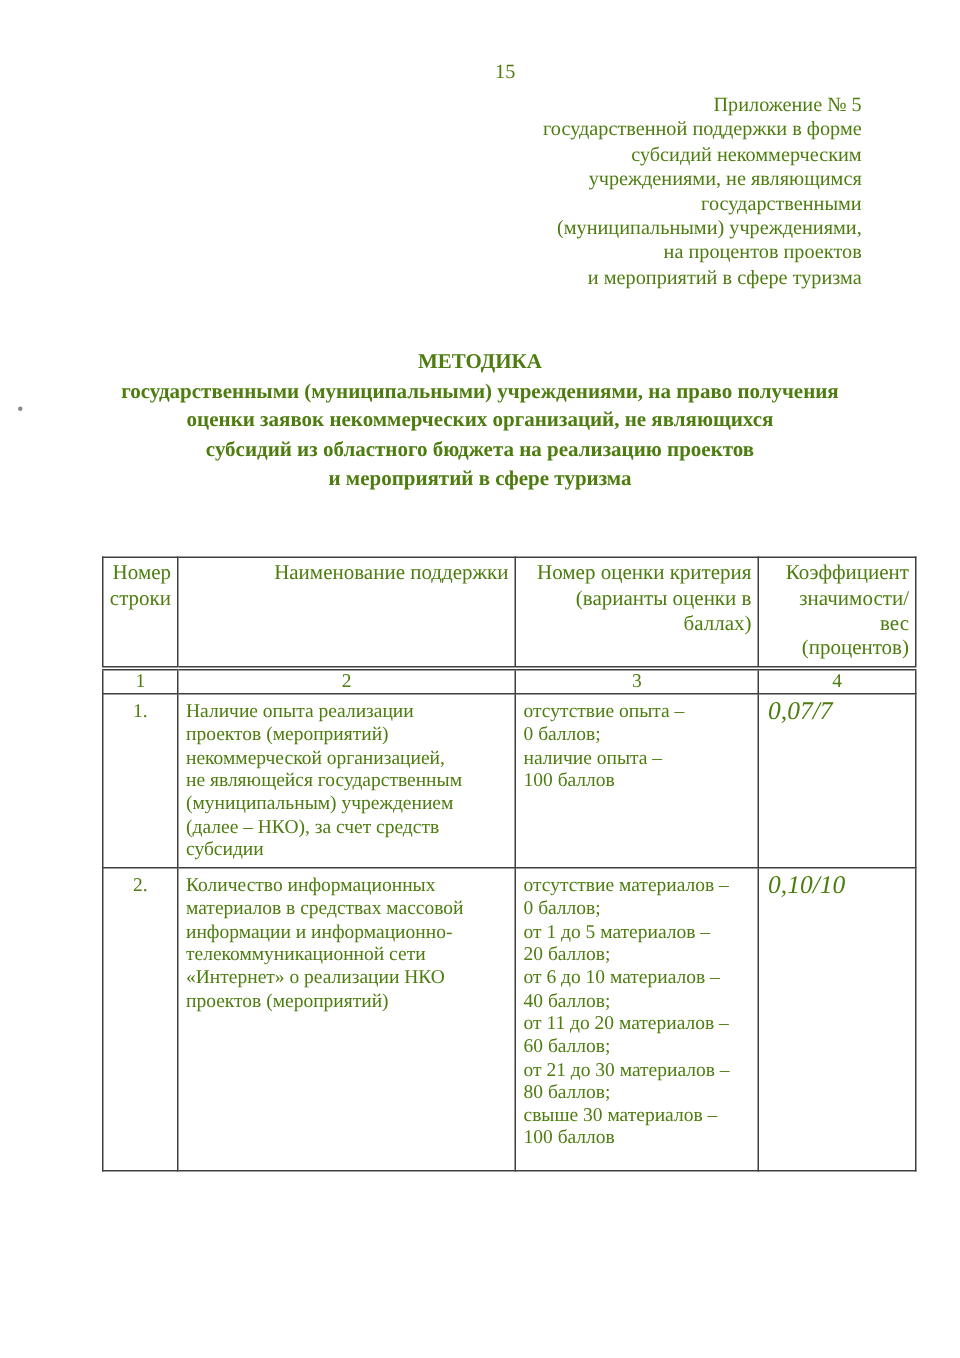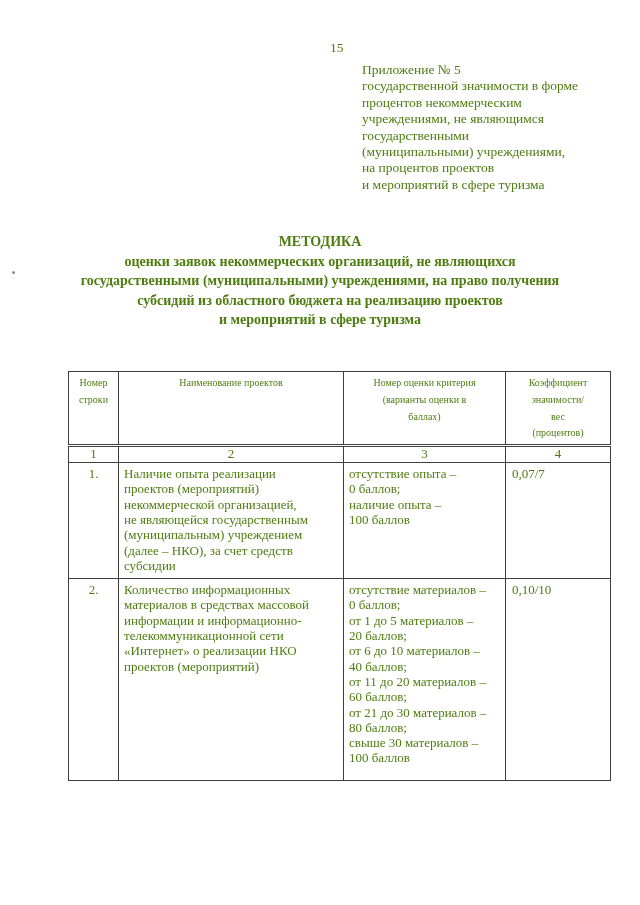--- a/index.html
+++ b/index.html
@@ -18,21 +18,21 @@
     top: 40px;
     font-size: 13.5px;
   }
   .appendix {
     position: absolute;
     left: 362px;
     top: 62px;
     font-size: 13.5px;
     line-height: 16.4px;
   }
-  .appendix div { white-space: nowrap; }
+  .appendix div { white-space: nowrap; text-align: right; }
   .doc-title {
     position: absolute;
     left: 50px;
     top: 232px;
     width: 540px;
     text-align: center;
     font-weight: bold;
     font-size: 14px;
     line-height: 19.6px;
   }
@@ -62,83 +62,83 @@
   table.tbl col.c4 { width: 105px; }
   table.tbl th, table.tbl td {
     border: 1px solid #3f3f3f;
     vertical-align: top;
     padding: 2px 4px;
     white-space: pre-line;
     overflow: hidden;
   }
   table.tbl thead th {
     font-weight: normal;
-    text-align: center;
-    font-size: 10px;
+    text-align: right;
+    font-size: 14px;
     line-height: 16.8px;
     padding-top: 3px;
     border-bottom: 3px double #3f3f3f;
     height: 64px;
   }
   tr.numrow td {
     text-align: center;
     height: 13px;
     padding: 0 4px 1px;
     line-height: 14px;
   }
   tr.body-row td.num {
     text-align: center;
     padding-top: 3px;
   }
   tr.body-row td.crit { padding-left: 5px; padding-top: 3px; }
   tr.body-row td.scale { padding-left: 5px; padding-top: 3px; }
-  tr.body-row td.weight { padding-left: 6px; padding-top: 3px; font-size: 13px; }
+  tr.body-row td.weight { padding-left: 6px; padding-top: 3px; font-size: 17px; font-style: italic; }
   tr.row1 { height: 116px; }
   tr.row2 { height: 202px; }
 </style>
 </head>
 <body>
 
 <div class="page">
 
   <div class="page-number">15</div>
 
   <div class="appendix">
     <div>Приложение № 5</div>
-    <div>государственной значимости в форме</div>
-    <div>процентов некоммерческим</div>
+    <div>государственной поддержки в форме</div>
+    <div>субсидий некоммерческим</div>
     <div>учреждениями, не являющимся</div>
     <div>государственными</div>
     <div>(муниципальными) учреждениями,</div>
     <div>на процентов проектов</div>
     <div>и мероприятий в сфере туризма</div>
   </div>
 
   <div class="doc-title">
     <div>МЕТОДИКА</div>
+    <div>государственными (муниципальными) учреждениями, на право получения</div>
     <div>оценки заявок некоммерческих организаций, не являющихся</div>
-    <div>государственными (муниципальными) учреждениями, на право получения</div>
     <div>субсидий из областного бюджета на реализацию проектов</div>
     <div>и мероприятий в сфере туризма</div>
   </div>
 
   <div class="speck"></div>
 
   <table class="tbl">
     <colgroup>
         <col class="c1">
         <col class="c2">
         <col class="c3">
         <col class="c4">
       </colgroup>
     <thead>
       <tr>
         <th>Номер
 строки</th>
-        <th>Наименование проектов</th>
+        <th>Наименование поддержки</th>
         <th>Номер оценки критерия
 (варианты оценки в
 баллах)</th>
         <th>Коэффициент
 значимости/
 вес
 (процентов)</th>
       </tr>
     </thead>
     <tbody>

